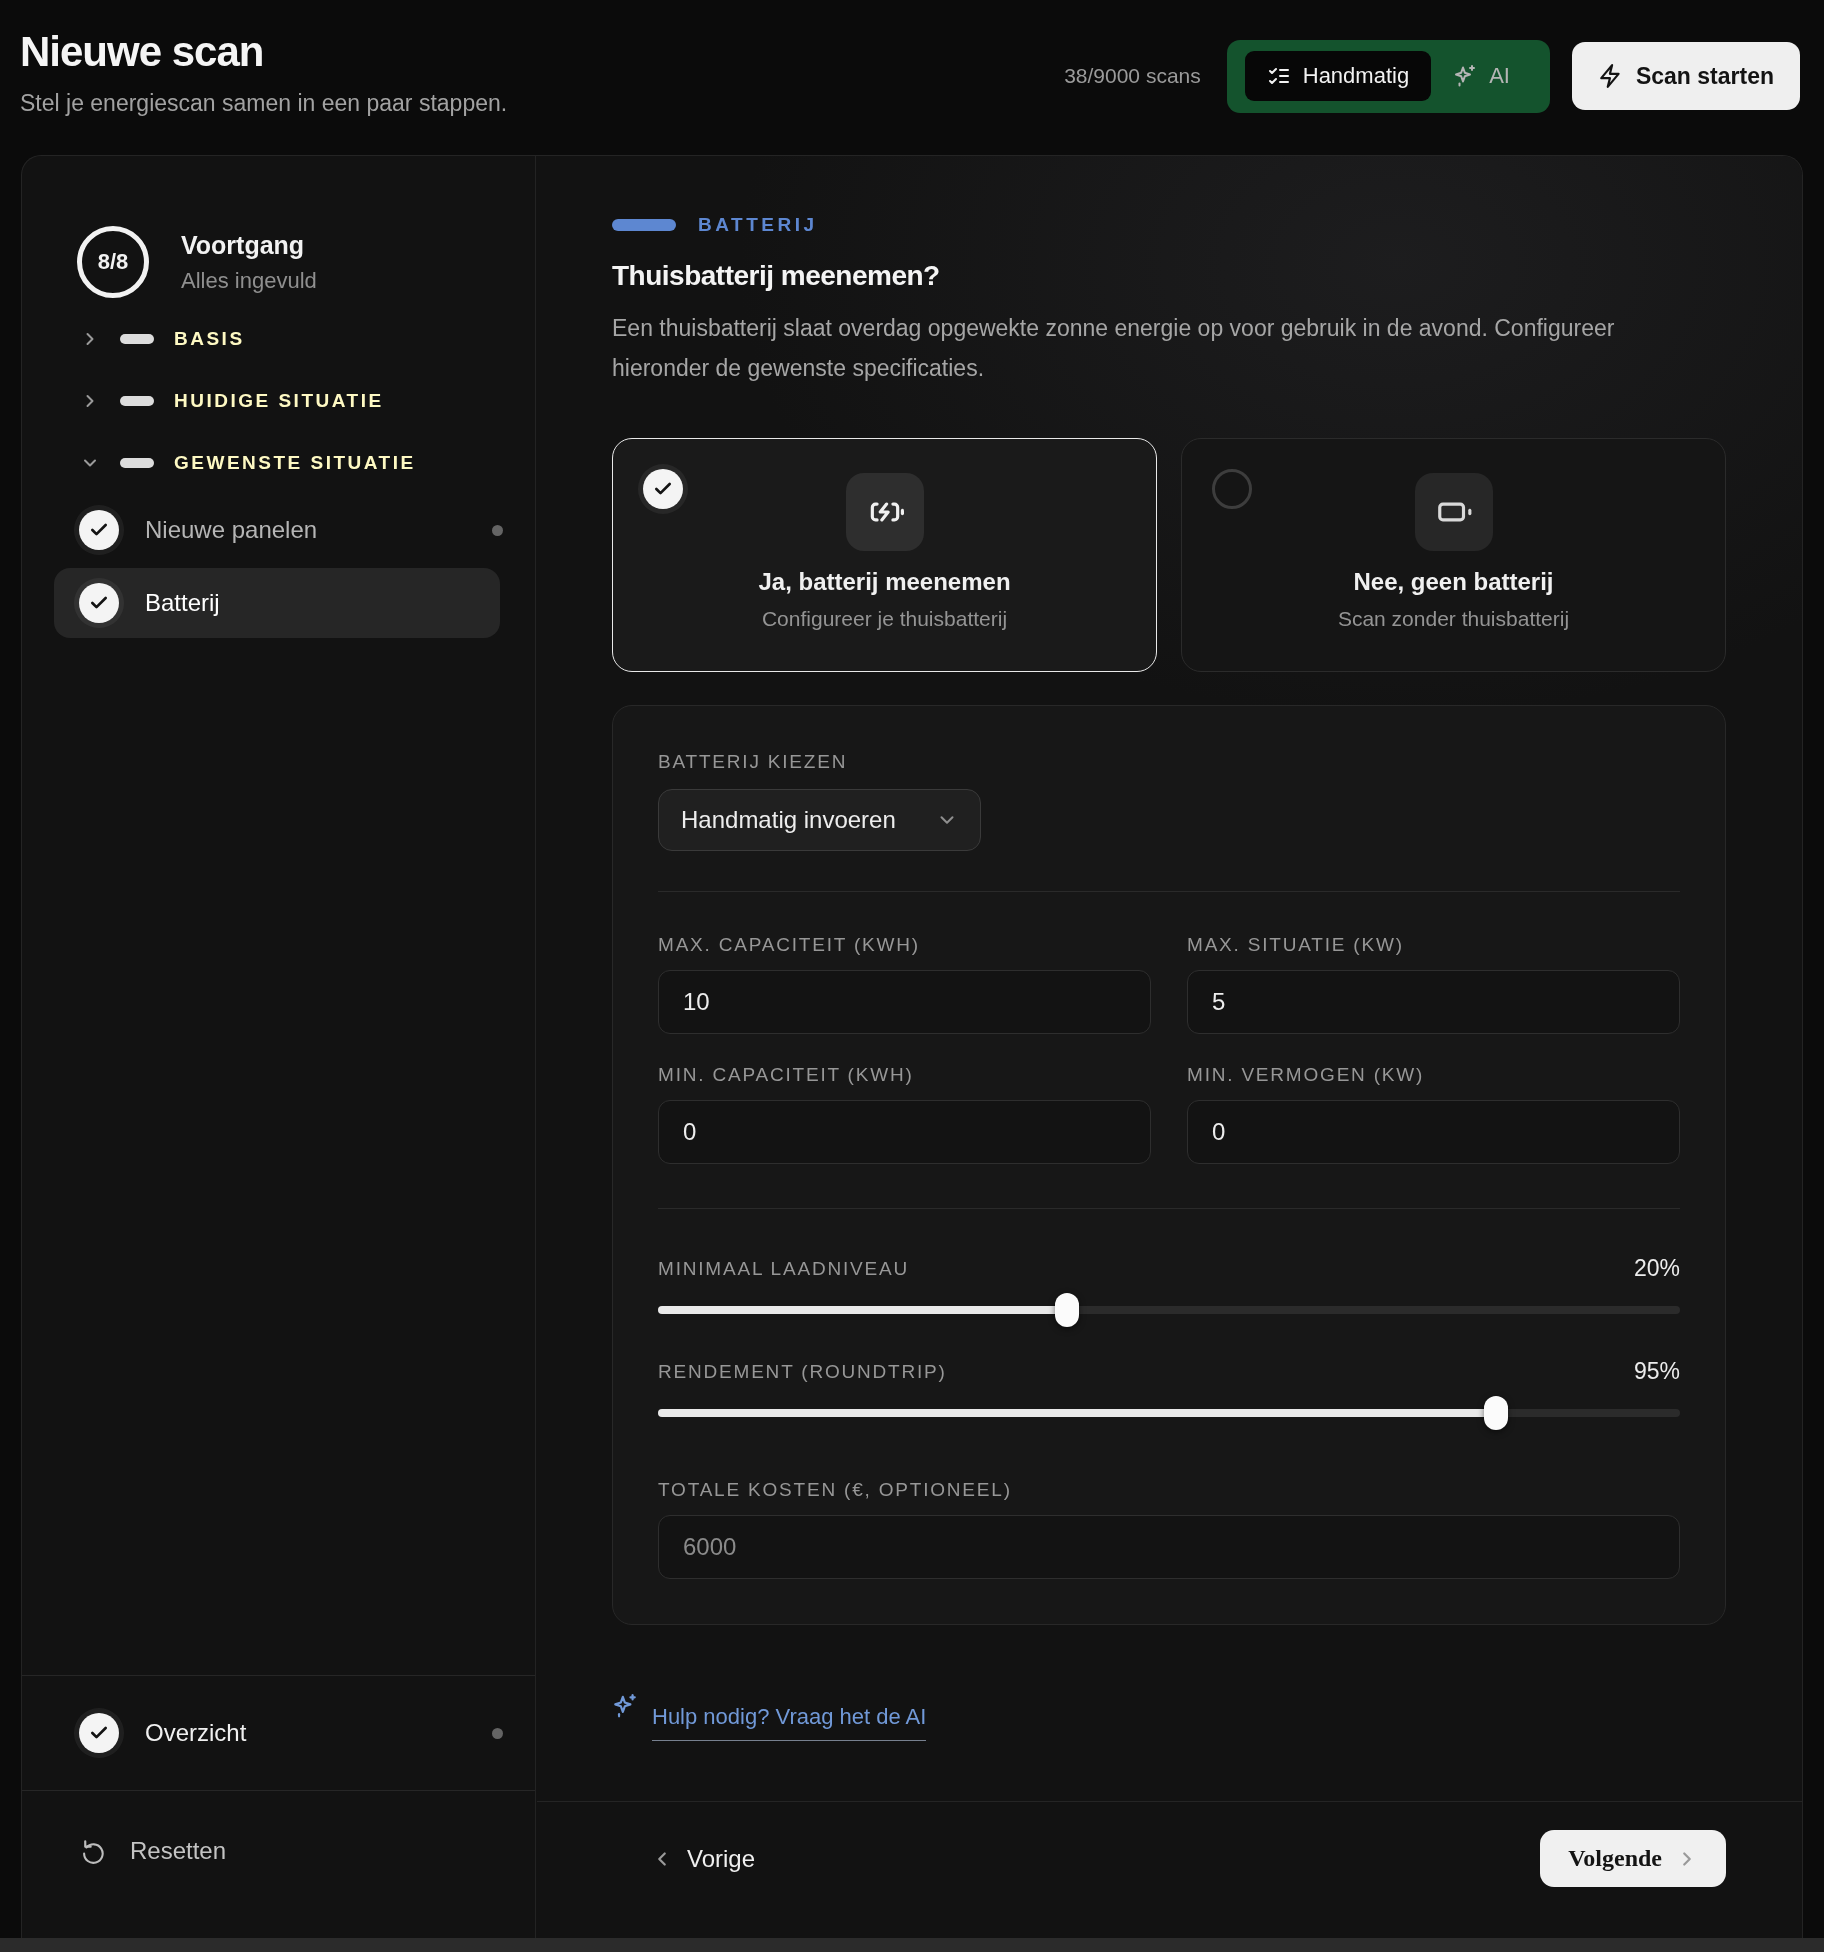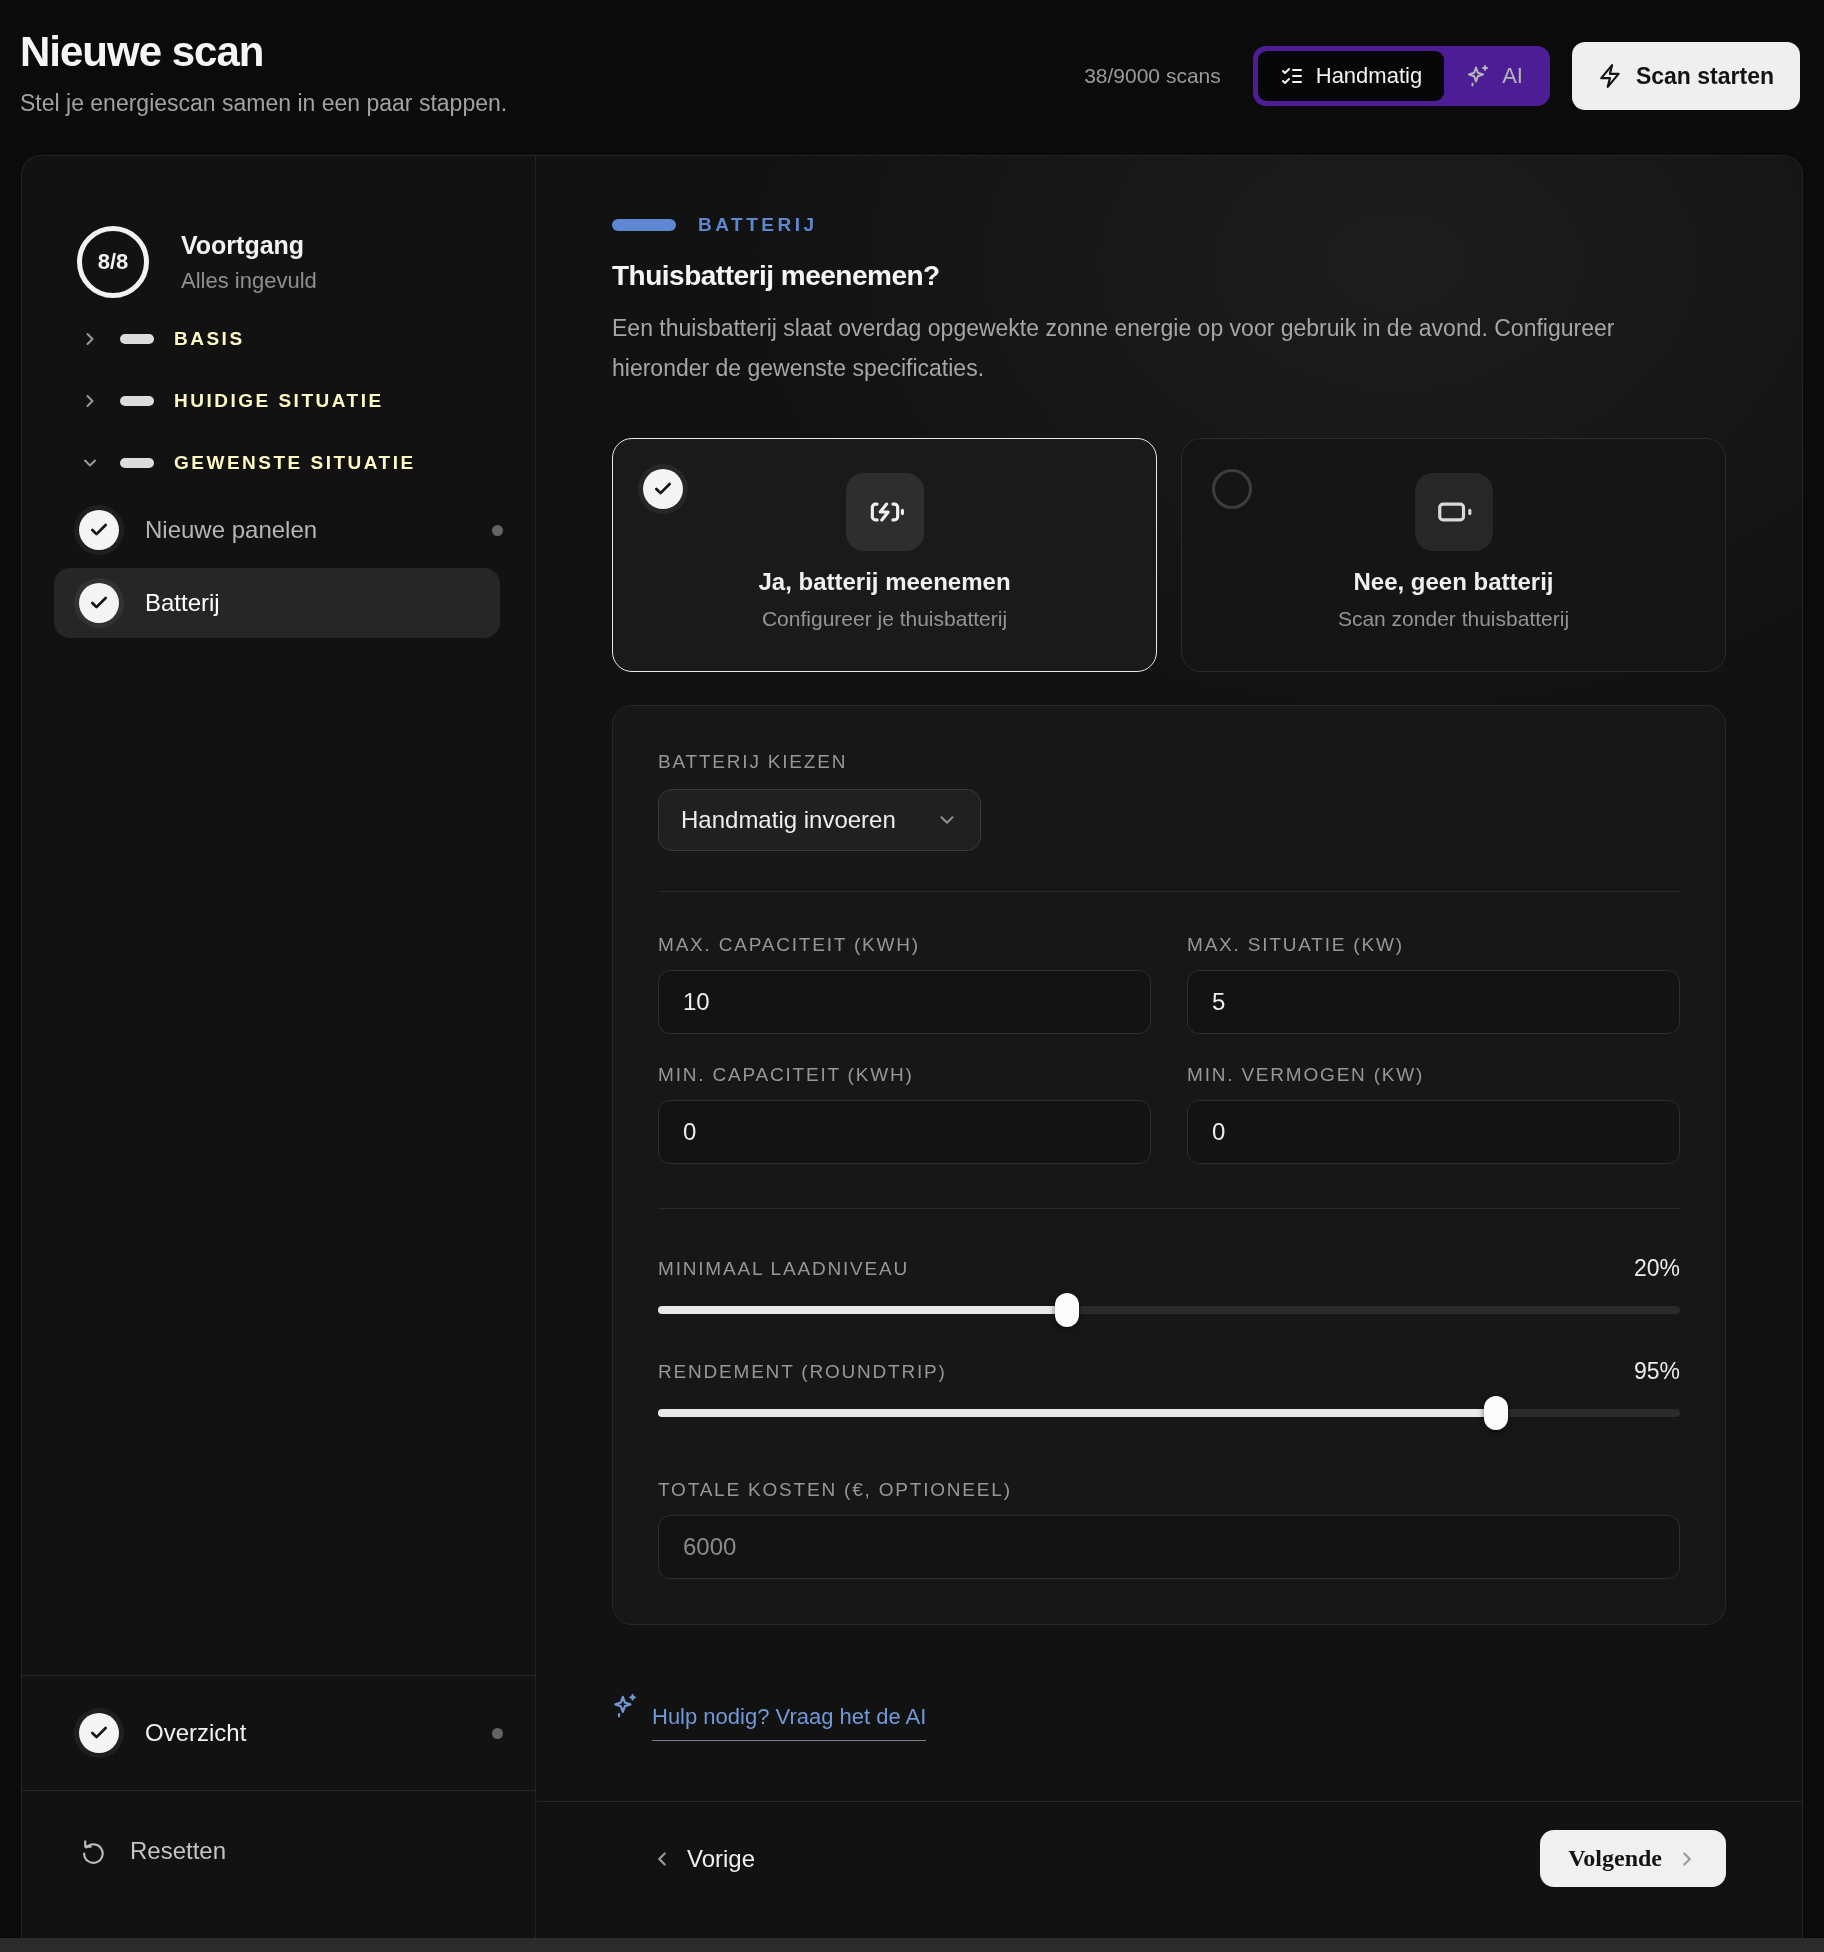--- a/index.html
+++ b/index.html
@@ -10,22 +10,22 @@
     color:#ededed;
     position:relative;
     overflow:hidden;
   }
   
   .page-header { position:absolute; top:0; left:0; right:0; height:155px; }
   .header-text { position:absolute; left:20px; top:28px; }
   .page-title { font-size:42px; font-weight:700; letter-spacing:-1px; color:#f5f5f5; }
   .page-subtitle { margin-top:14px; font-size:23px; color:#a2a2a2; }
   .header-right { position:absolute; right:24px; top:46px; height:60px; display:flex; align-items:center; gap:22px; }
-  .scans-counter { font-size:21px; color:#9a9a9a; margin-right:10px; }
-  .mode-toggle { display:flex; align-items:center; background:#4c1d95; border-radius:13px; padding:5px; height:60px; }
+  .scans-counter { font-size:21px; color:#9a9a9a; margin-right:4px; }
+  .mode-toggle { display:flex; align-items:center; background:#14532d; border-radius:13px; padding:18px; height:73px; }
   .seg { display:flex; align-items:center; gap:12px; border:none; cursor:pointer; background:transparent;
          color:#b5b5b5; font-size:22px; font-family:inherit; height:50px; padding:0 22px; border-radius:9px; }
   .seg.active { background:#070707; color:#f2f2f2; font-weight:500; }
   .start-btn { display:flex; align-items:center; gap:12px; height:68px; padding:0 26px; border:none; cursor:pointer;
                background:#efefef; color:#131313; font-size:23px; font-weight:600; font-family:inherit; border-radius:13px; }
   .icon { display:inline-flex; align-items:center; justify-content:center; }
   svg { display:block; }
 
   
   .panel { position:absolute; top:155px; left:21px; right:21px; bottom:14px;

